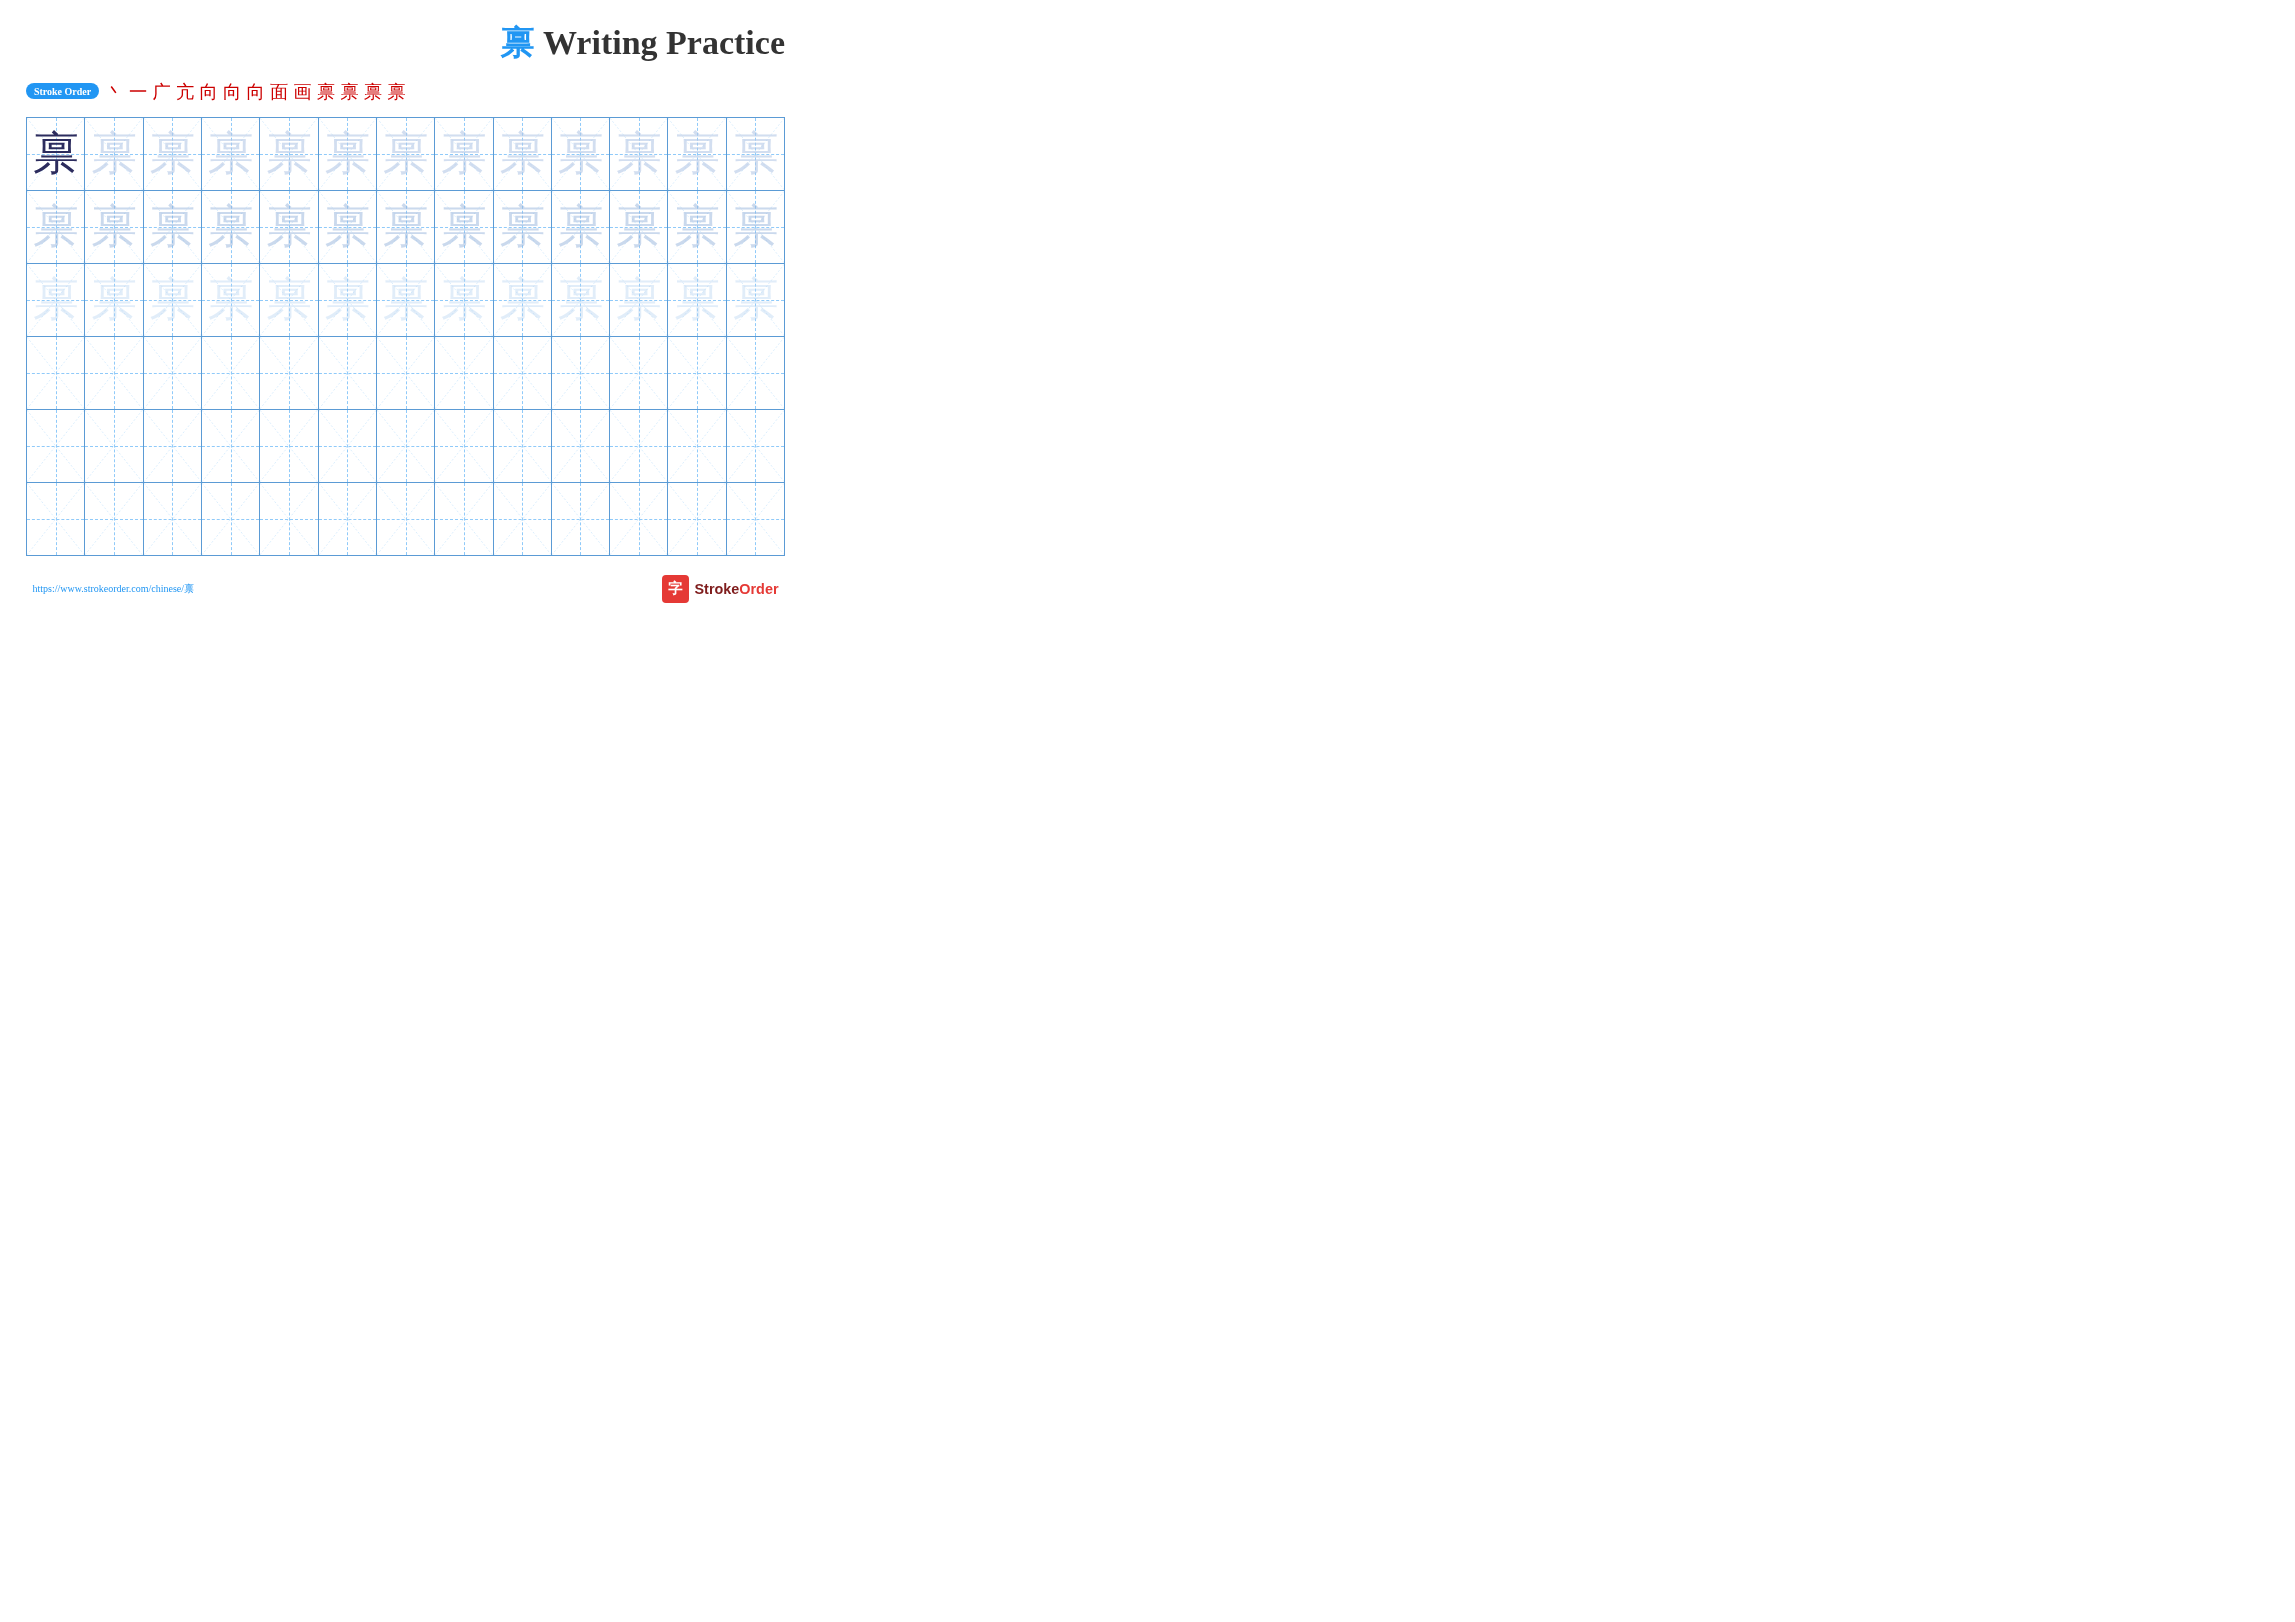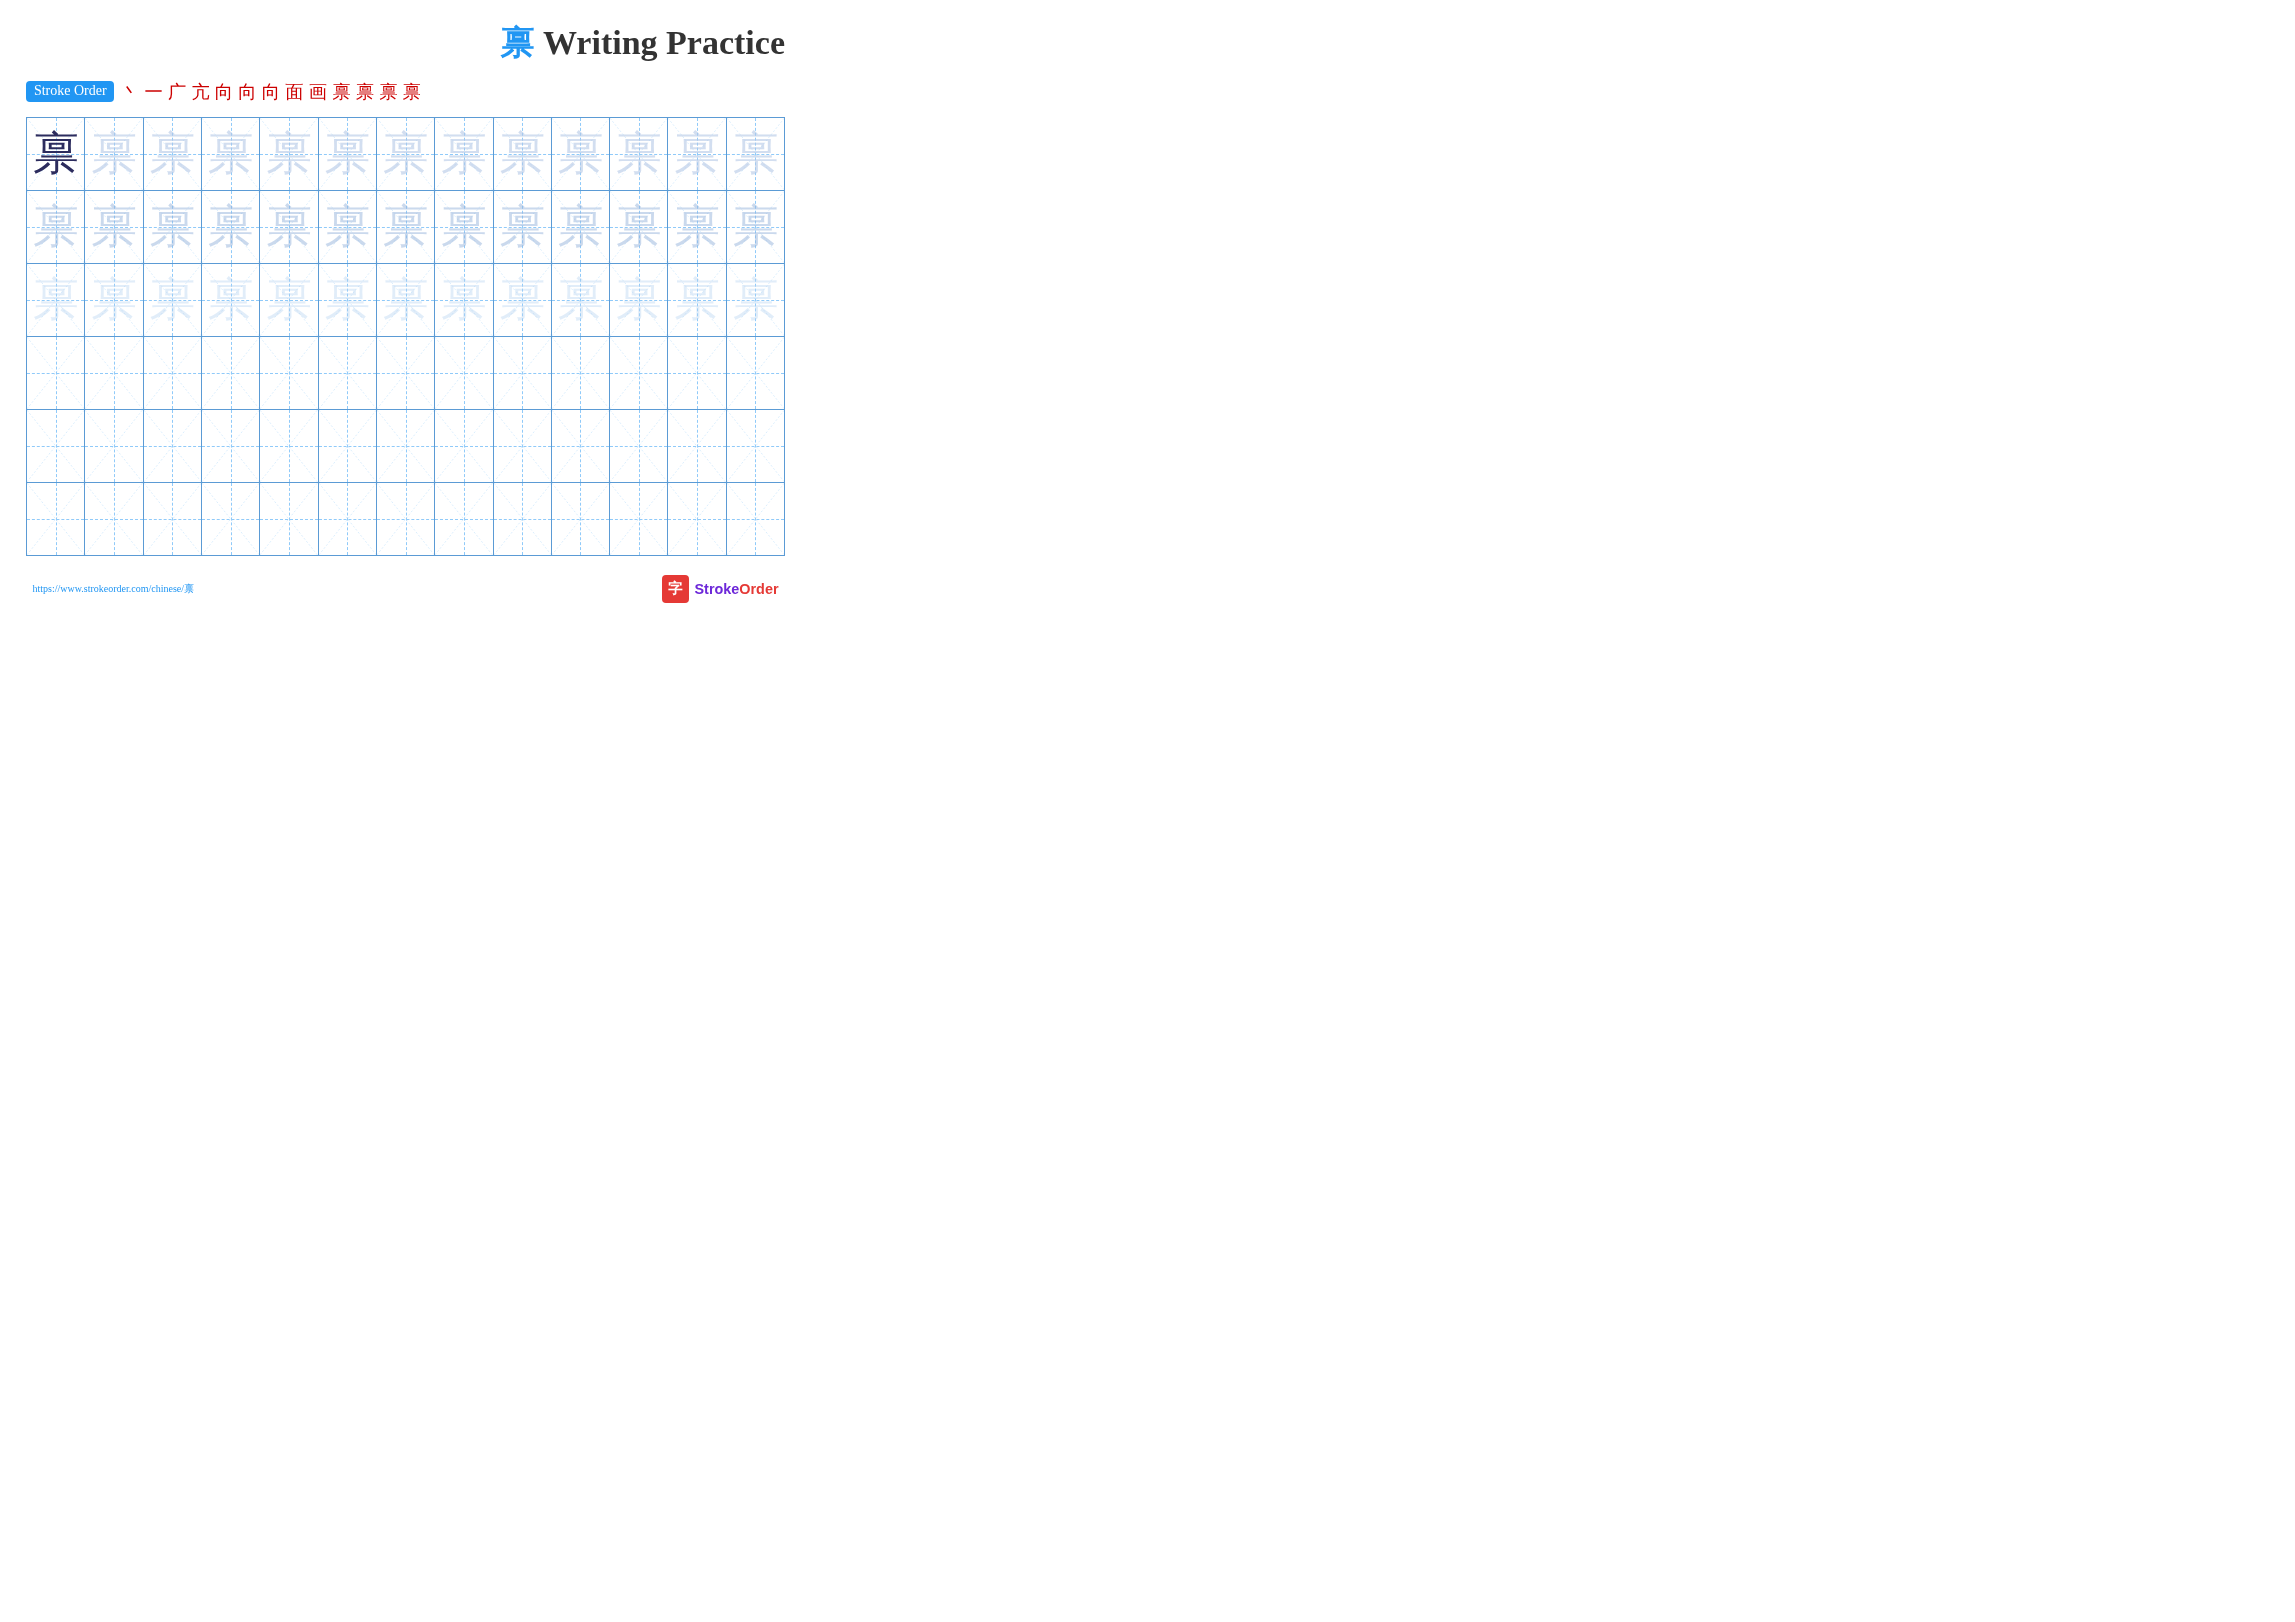--- a/index.html
+++ b/index.html
@@ -28,24 +28,24 @@
     .stroke-order-row {
       display: flex;
       align-items: center;
       gap: 6.5px;
       margin-bottom: 13px;
       flex-wrap: wrap;
     }
     .stroke-order-badge {
       background: #2196F3;
       color: white;
-      font-size: 14px;
-      font-weight: normal;
+      font-size: 10px;
+      font-weight: bold;
       padding: 2.6px 7.9px;
-      border-radius: 4px;
+      border-radius: 9px;
       white-space: nowrap;
     }
     .stroke-chars {
       display: flex;
       align-items: center;
       gap: 5.2px;
       flex-wrap: wrap;
     }
     .stroke-char {
       font-size: 18.3px;
@@ -878,17 +878,17 @@
       </div>
   </div>
 
 </div>
 
 <div class="footer">
   <div class="footer-url">https://www.strokeorder.com/chinese/禀</div>
   <div class="footer-logo">
     <div class="footer-logo-icon">字</div>
     <div class="footer-logo-text">
-      <span style="color:#6d28d9;">Stroke</span><span>Order</span>
+      <span style="color:#7f1d1d;">Stroke</span><span>Order</span>
     </div>
   </div>
 </div>
 
 
 </body></html>

